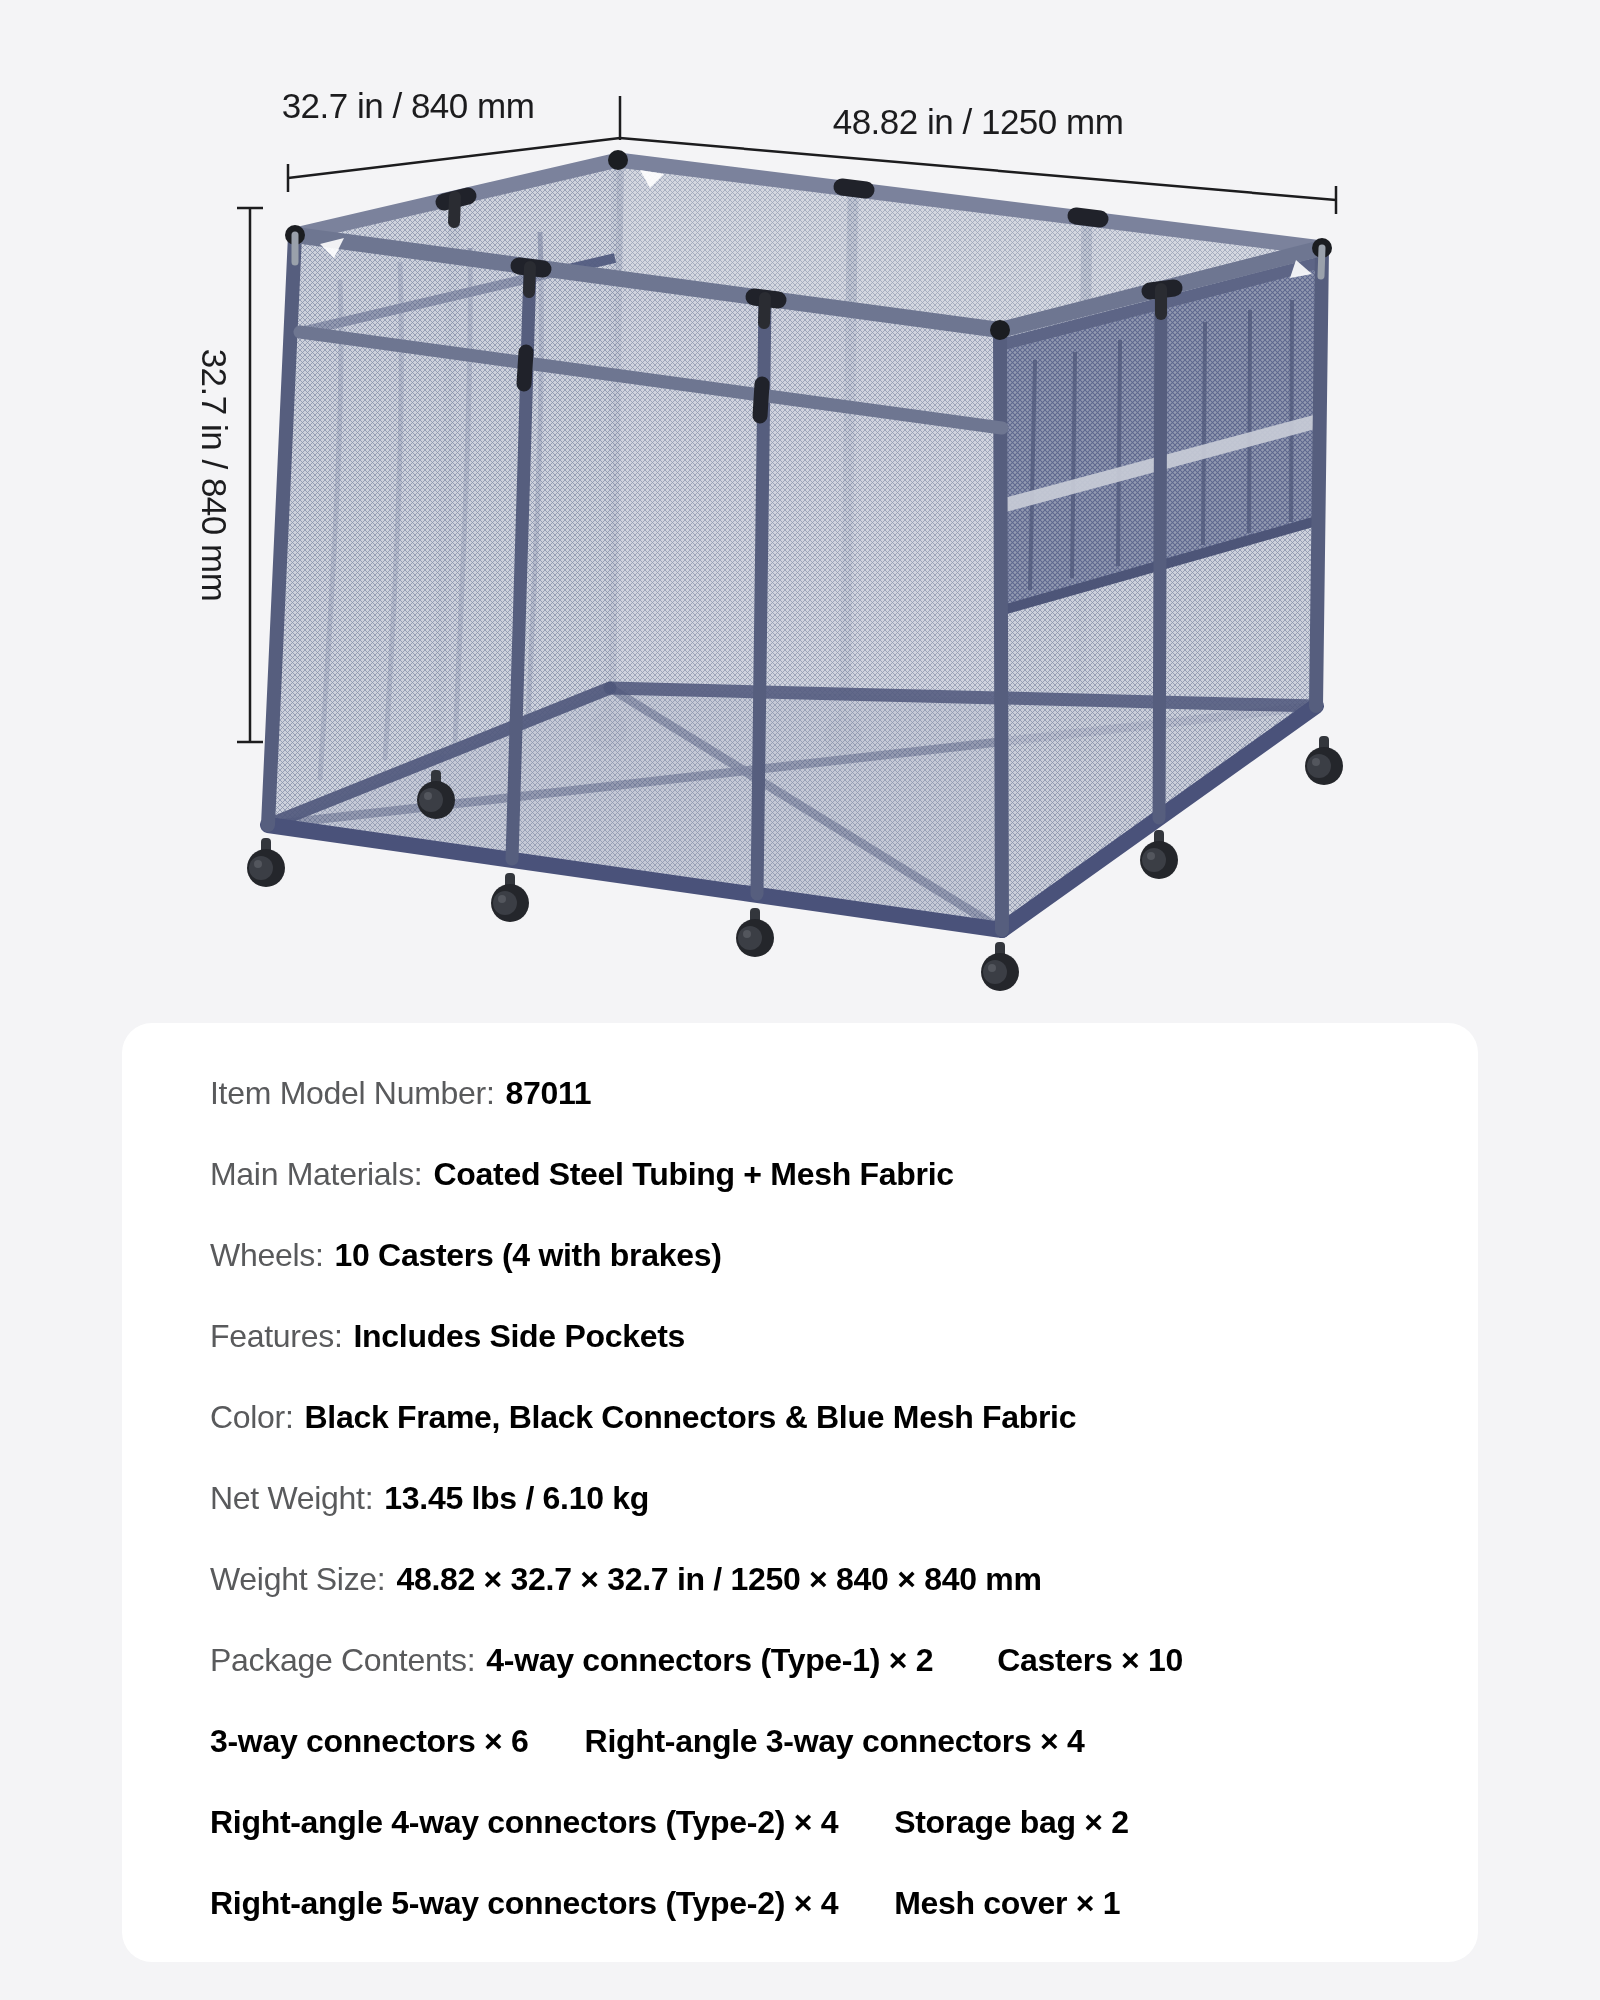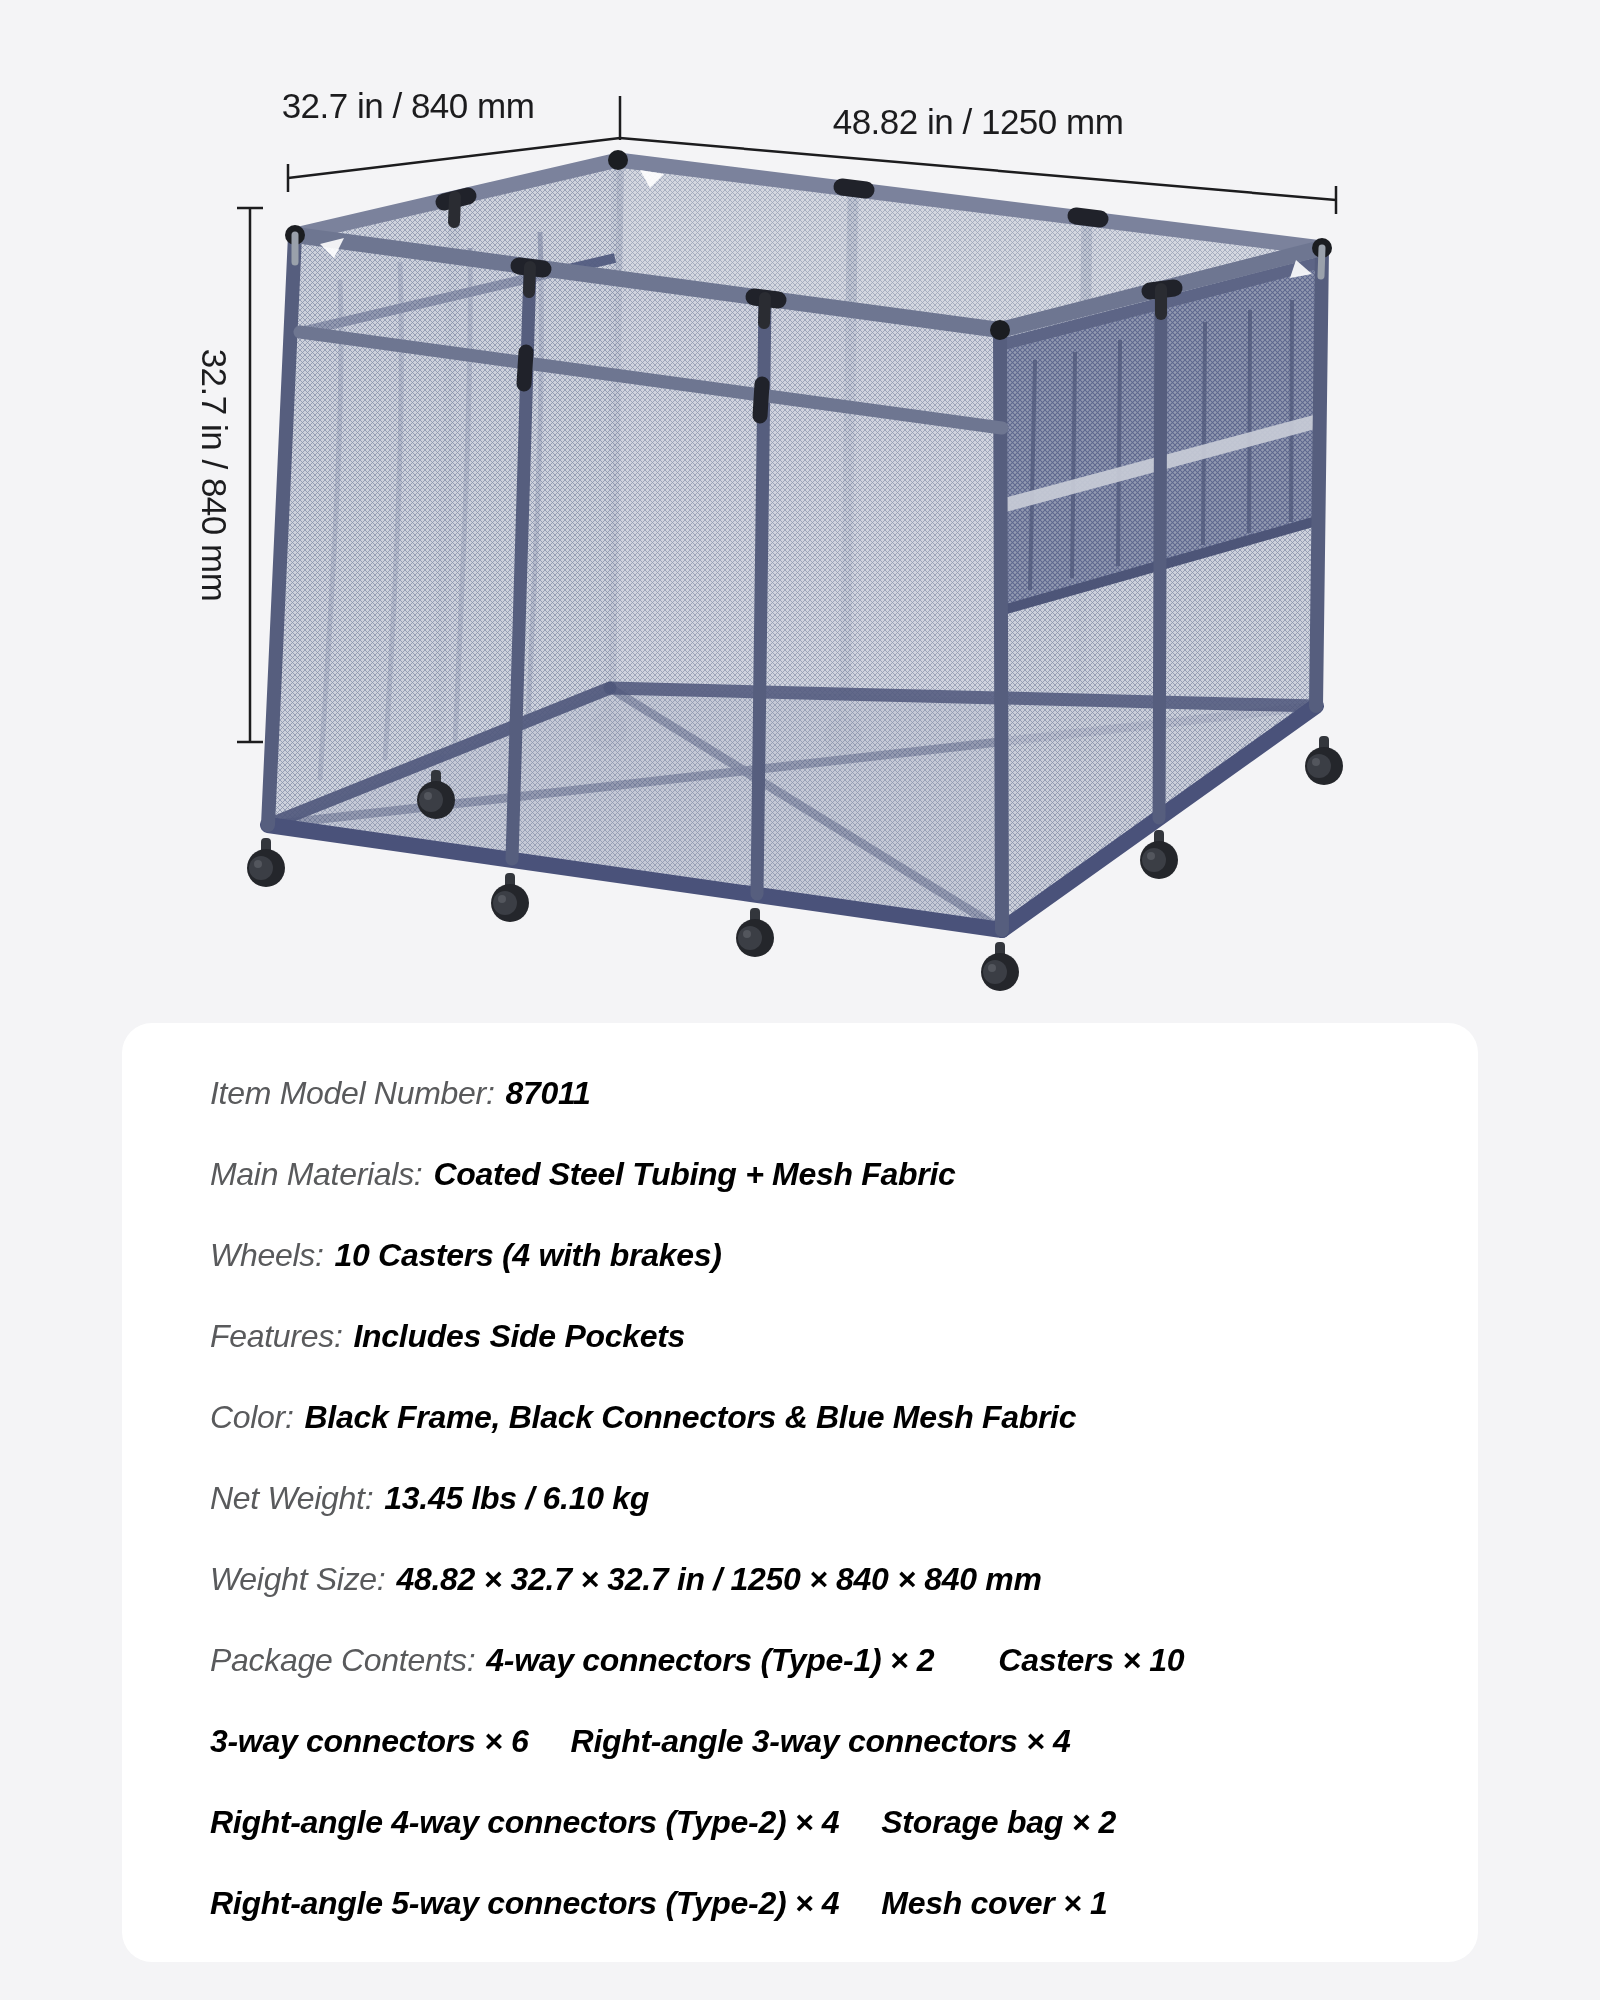--- a/index.html
+++ b/index.html
@@ -15,26 +15,26 @@
 
   .spec-card{
     position:absolute;left:122px;top:1023px;
     width:1356px;height:939px;
     background:#ffffff;border-radius:30px;
     box-sizing:border-box;
     padding:30px 40px 0 88px;
   }
   .spec-row{
     height:81px;display:flex;align-items:center;
-    font-size:32px;letter-spacing:-0.3px;white-space:nowrap;font-style:italic;
+    font-size:32px;letter-spacing:-0.3px;white-space:nowrap;
   }
   .spec-label{color:#595a5c;font-weight:400;margin-right:11px;}
   .spec-label:empty{margin:0;}
   .spec-value{color:#000000;font-weight:700;}
-  .spec-value.gap{margin-left:42px;}
+  .spec-value.gap{margin-left:56px;}
   .spec-value.gap-lg{margin-left:64px;}
 </style>
 </head>
 <body>
 
 <div class="page">
 
   <div class="figure-wrap">
     <svg viewBox="0 0 1600 1010" width="1600" height="1010">
       <defs>

